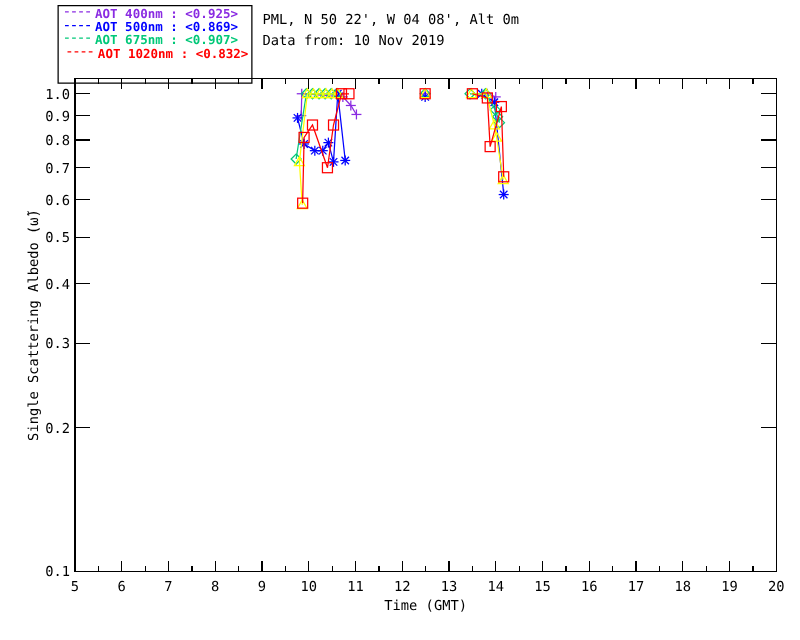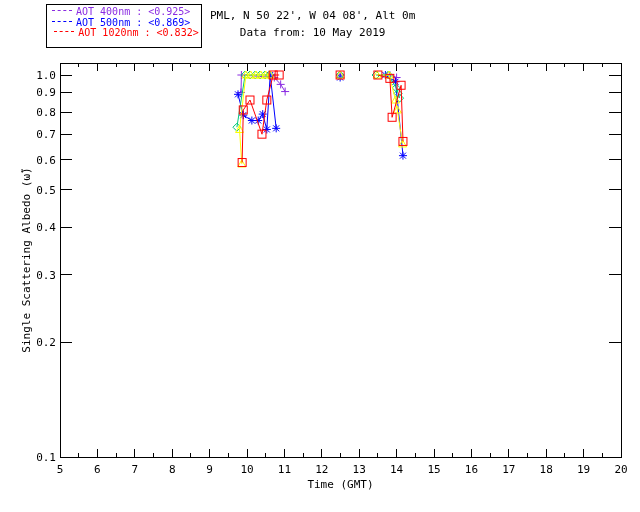--- a/index.html
+++ b/index.html
@@ -1,41 +1,42 @@
 <!DOCTYPE html>
 <html><head>
 <meta charset="utf-8">
 <style>
   html,body{margin:0;padding:0;background:#ffffff;}
   .canvas{
     position:relative;width:640px;height:512px;background:#ffffff;overflow:hidden;
     font-family:"DejaVu Sans Mono","Liberation Mono",monospace;
   }
   .legend{
-    position:absolute;left:46px;top:4px;width:156px;height:44px;
-    border:1px solid #000;background:#fff;padding:2px 0 0 5px;box-sizing:border-box;
+    position:absolute;left:46px;top:4px;width:156px;height:63px;
+    border:1px solid #000;background:#fff;padding:2px 0 0 5px;box-sizing:border-box;font-weight:bold;
   }
   .legend-row{height:10.6px;line-height:10.6px;font-size:10px;white-space:nowrap;}
   .swatch{display:inline-block;width:20px;height:1px;border-top:1px dashed currentColor;vertical-align:3px;margin-right:4px;}
-  .titles{position:absolute;left:210px;top:7px;color:#000;font-size:11px;line-height:17px;white-space:nowrap;text-align:center;}
+  .titles{position:absolute;left:210px;top:7px;color:#000;font-size:11px;line-height:17px;white-space:nowrap;}
   svg{position:absolute;left:0;top:0;}
   text{font-family:"DejaVu Sans Mono","Liberation Mono",monospace;font-size:11px;fill:#000;}
 </style>
 </head>
 <body>
 
 <div class="canvas">
   <div class="legend">
       <div class="legend-row" style="color: rgb(138, 43, 226);"><span class="swatch"></span><span>AOT  400nm : &lt;0.925&gt;</span></div>
       <div class="legend-row" style="color: rgb(0, 0, 255);"><span class="swatch"></span><span>AOT  500nm : &lt;0.869&gt;</span></div>
+      <div class="legend-row" style="color: rgb(0, 200, 120);"><span class="swatch"></span><span>AOT  675nm : &lt;0.907&gt;</span></div>
       <div class="legend-row" style="color: rgb(255, 0, 0); text-align: center;"><span class="swatch"></span><span>AOT 1020nm : &lt;0.832&gt;</span></div>
     </div>
   <div class="titles">
     <div>PML, N 50 22', W 04 08', Alt 0m</div>
-    <div>Data from: 10 May 2019</div>
+    <div>Data from: 10 Nov 2019</div>
   </div>
   <svg id="plot" width="640" height="512">
       <rect x="60" y="63" width="561" height="394" fill="none" stroke="#000" stroke-width="1" shape-rendering="crispEdges"></rect>
       <line x1="60" y1="457" x2="60" y2="449" stroke="#000" shape-rendering="crispEdges"></line>
       <line x1="60" y1="63" x2="60" y2="71" stroke="#000" shape-rendering="crispEdges"></line>
       <text x="60" y="473" text-anchor="middle">5</text>
       <line x1="78.7" y1="457" x2="78.7" y2="453" stroke="#000" shape-rendering="crispEdges"></line>
       <line x1="78.7" y1="63" x2="78.7" y2="67" stroke="#000" shape-rendering="crispEdges"></line>
       <line x1="97.4" y1="457" x2="97.4" y2="449" stroke="#000" shape-rendering="crispEdges"></line>
       <line x1="97.4" y1="63" x2="97.4" y2="71" stroke="#000" shape-rendering="crispEdges"></line>

